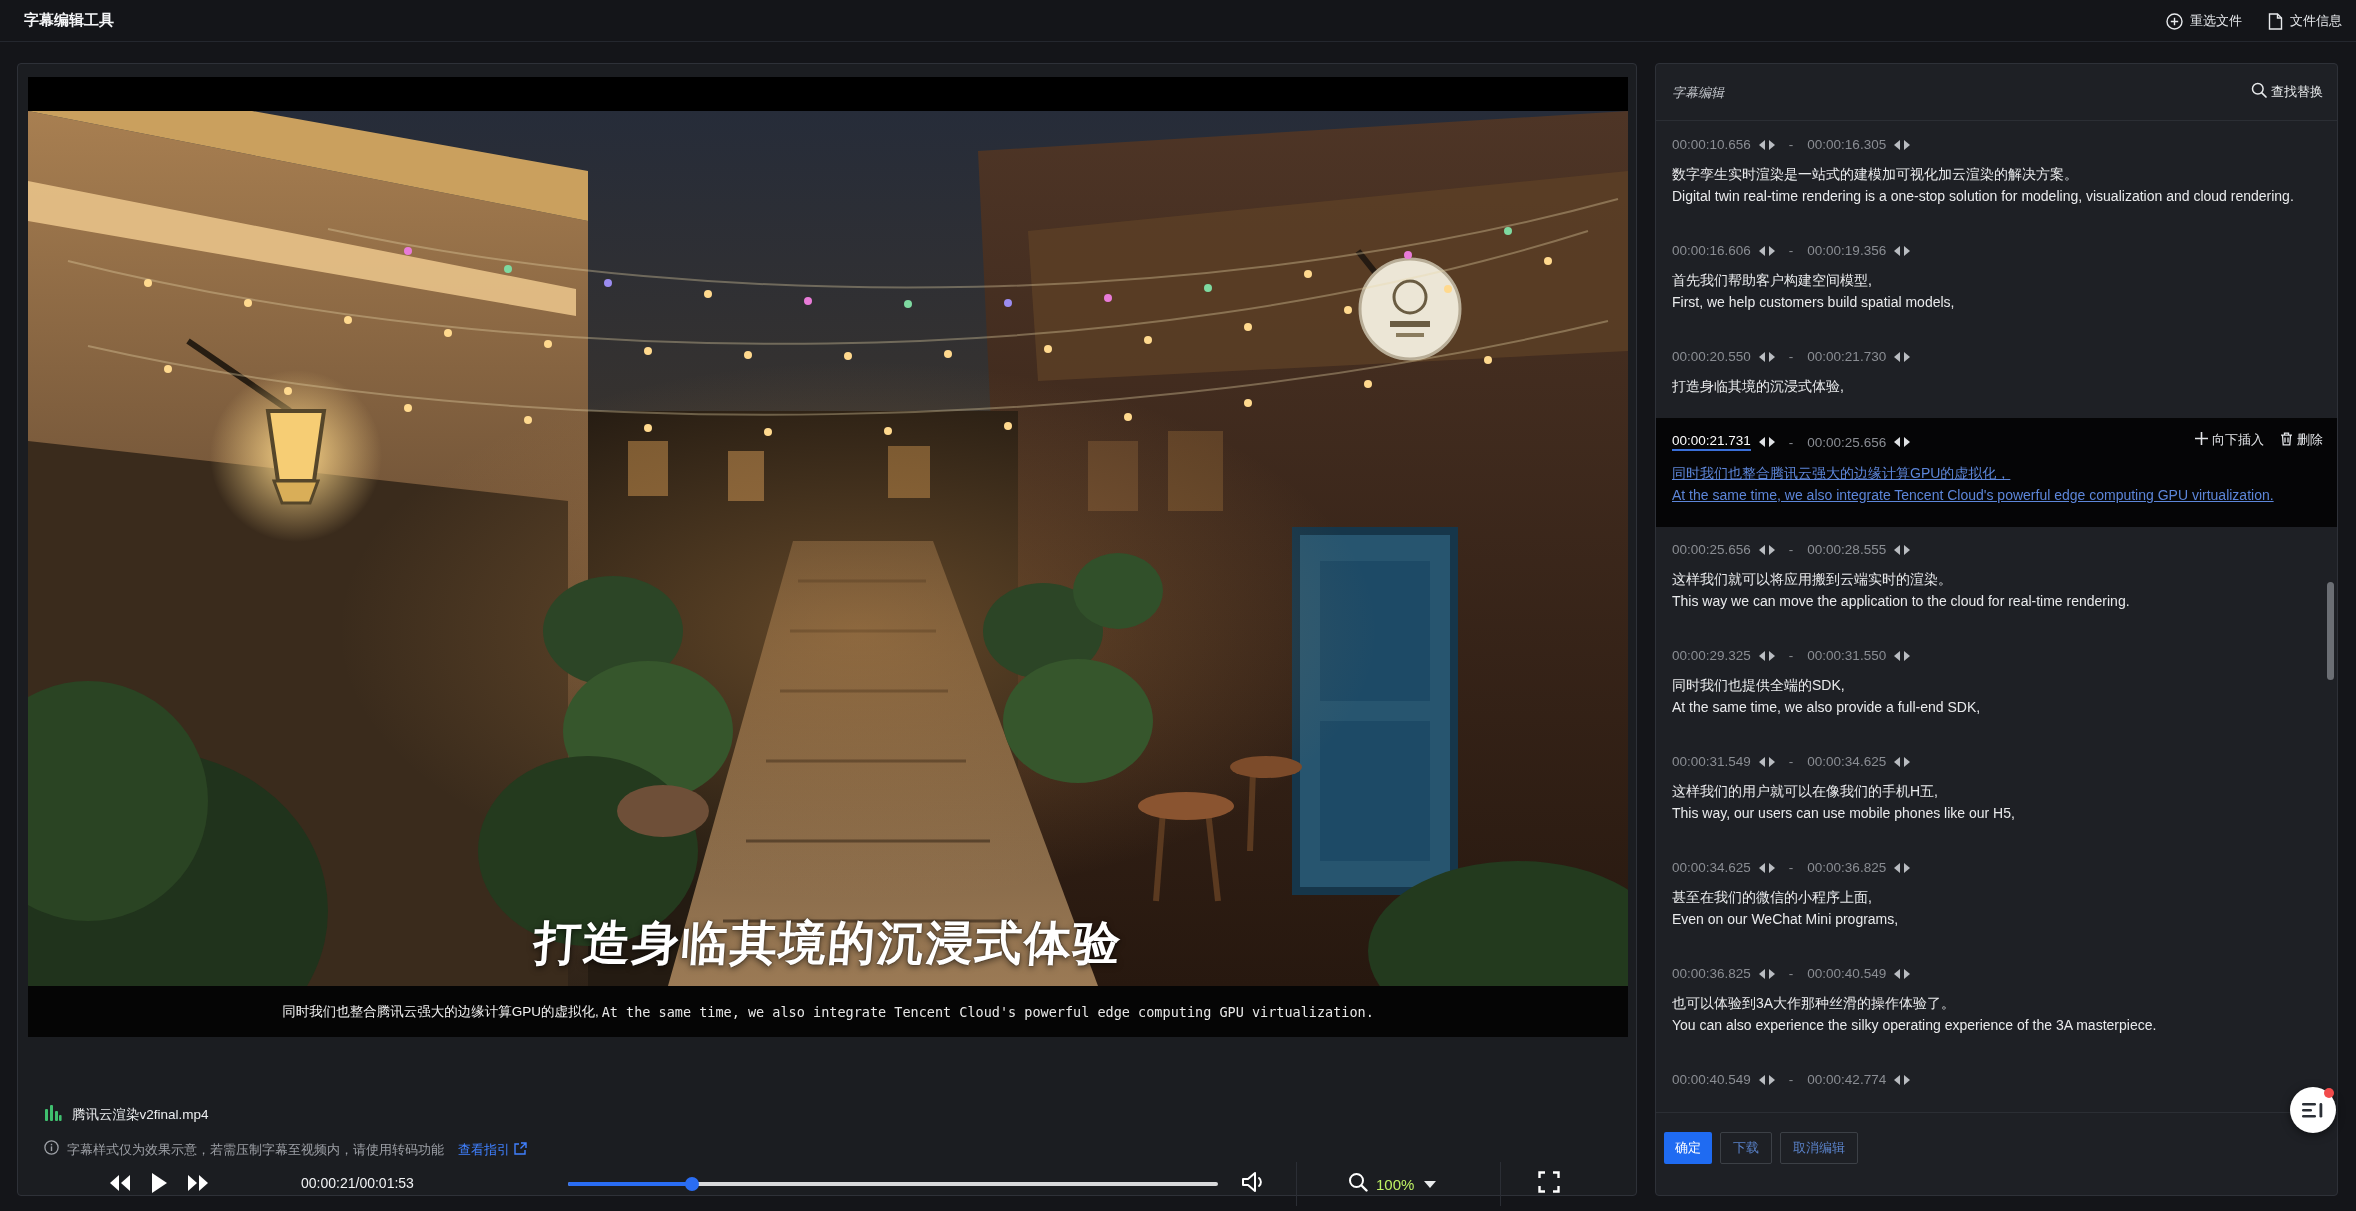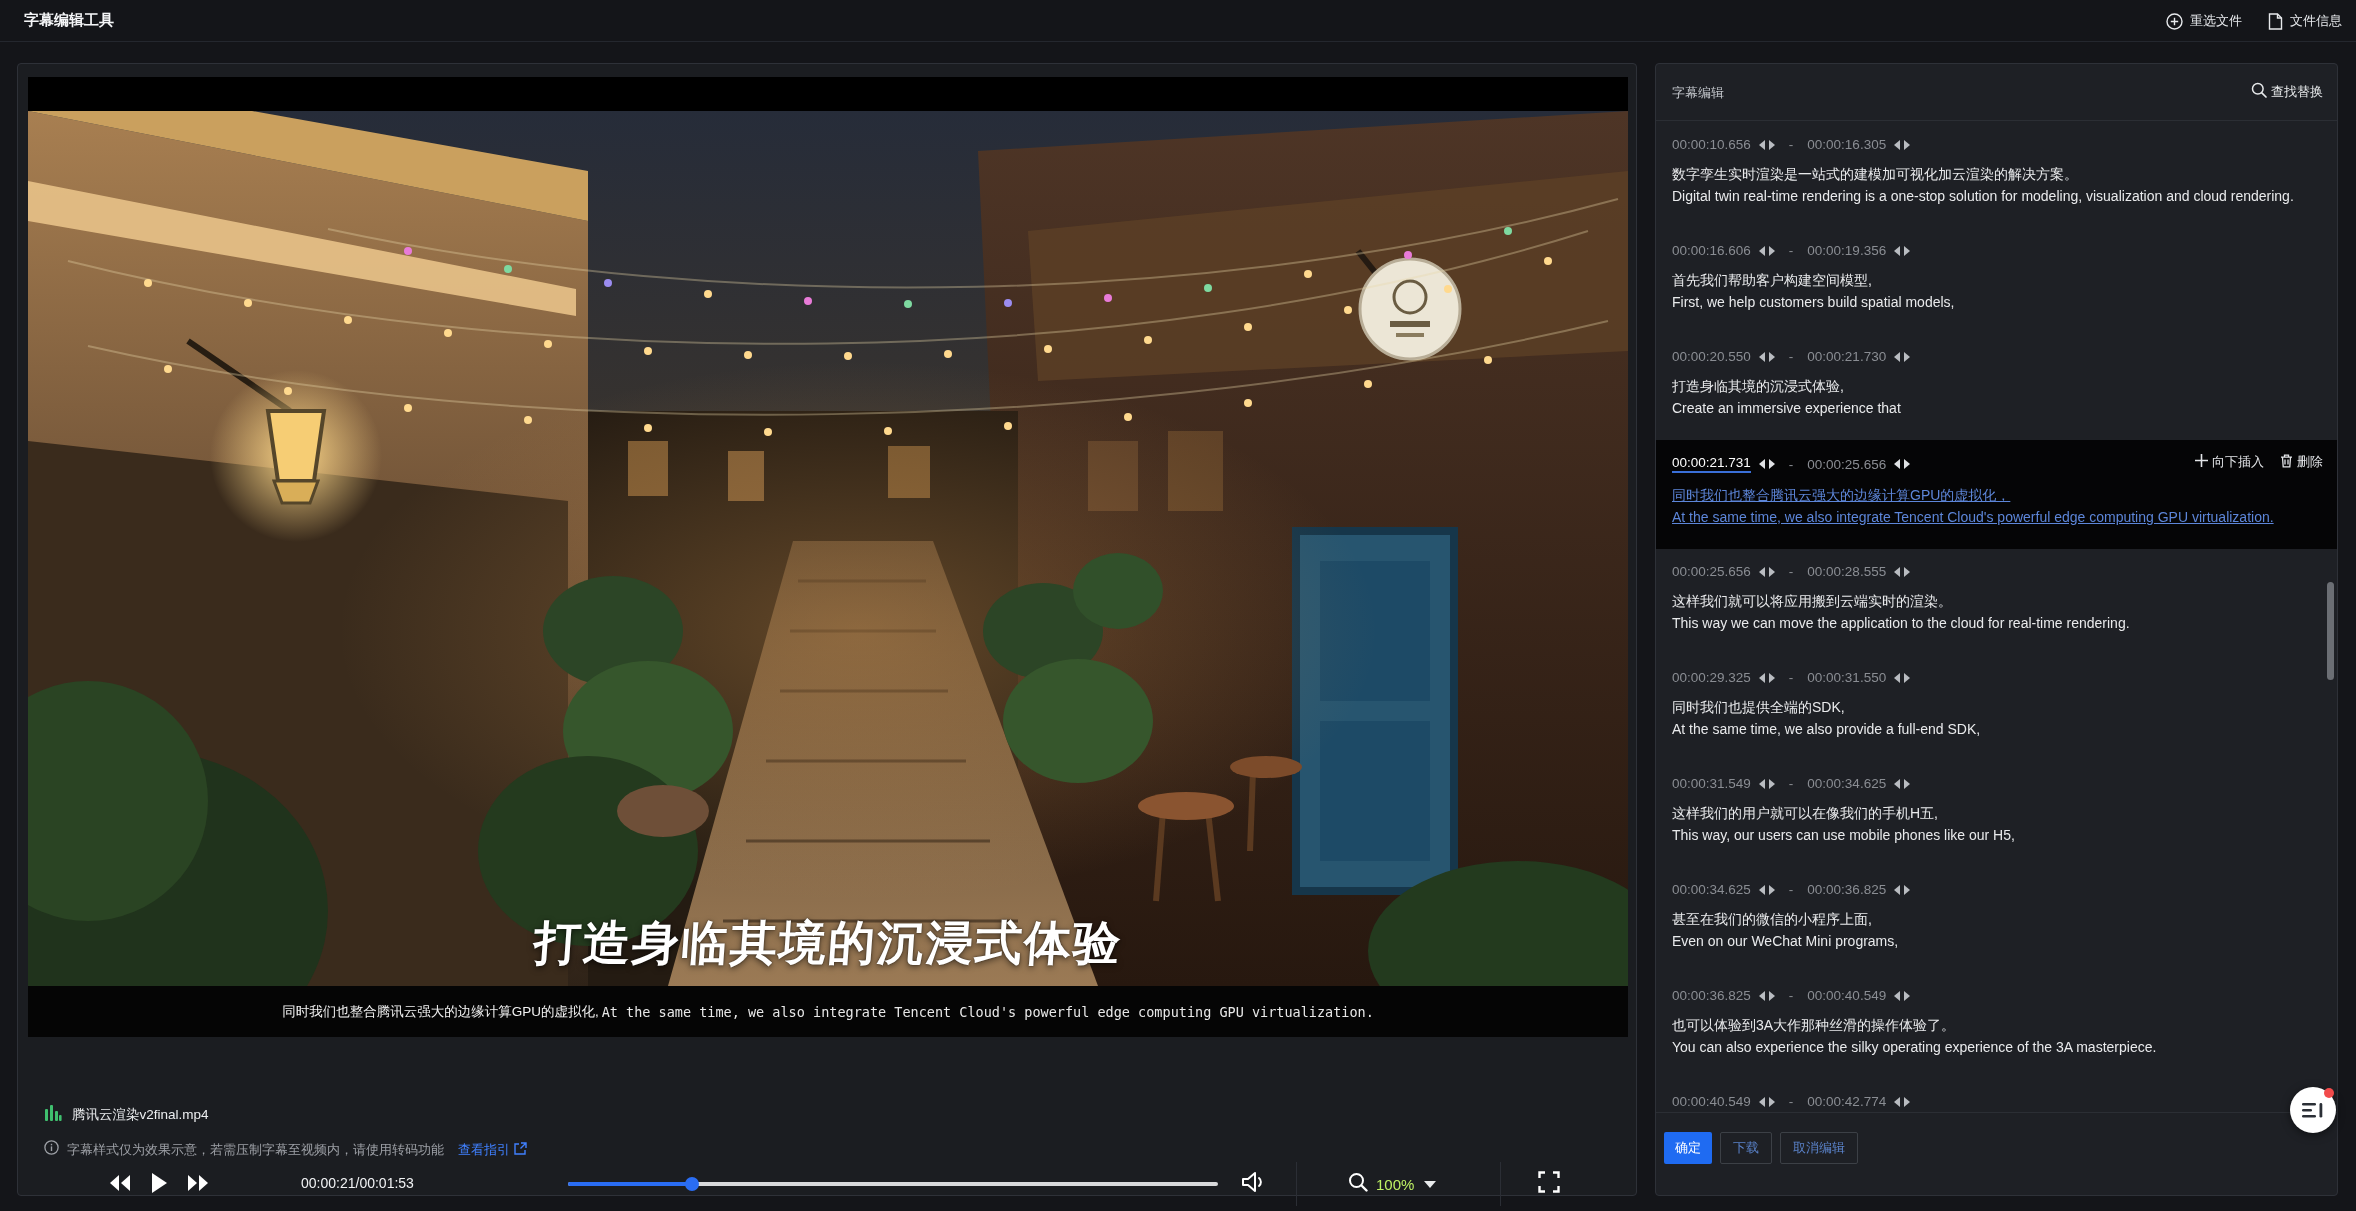--- a/index.html
+++ b/index.html
@@ -38,21 +38,21 @@
   .vol { position:absolute; left:1222px; top:-2px; }
   .vdiv { position:absolute; top:-10px; width:1px; height:44px; background:#2b2e35; }
   .zoom-group { position:absolute; left:1330px; top:0px; display:flex; align-items:center; gap:8px; cursor:pointer; }
   .zoom-label { font-size:15px; color:#bef264; }
   .caret-down { width:0; height:0; border-left:6px solid transparent; border-right:6px solid transparent; border-top:7px solid #e8eaec; margin-left:2px; }
   .fullscreen { position:absolute; left:1520px; top:-1px; cursor:pointer; }
 
   
   .subtitle-panel { position:absolute; left:1655px; top:63px; width:683px; height:1133px; background:#1e2025; border:1px solid #2e3138; border-radius:4px; }
   .panel-header { position:absolute; left:0; top:0; width:100%; height:57px; border-bottom:1px solid #2b2e34; }
-  .panel-title { position:absolute; left:16px; top:20px; font-size:13px; color:#c3c6cb; }
+  .panel-title { position:absolute; left:16px; top:20px; font-size:13px; color:#c3c6cb;font-style:italic; }
   .find-replace { position:absolute; right:14px; top:18px; display:flex; align-items:center; gap:4px; font-size:13px; color:#e8eaec; cursor:pointer; }
   .entry-list { position:absolute; left:0; top:58px; width:100%; height:992px; overflow:hidden; }
   .entry { padding:15px 16px 21px 16px; cursor:pointer; position:relative; }
   .entry-time { display:flex; align-items:center; gap:8px; font-size:13.5px; color:#8a8d93; margin-bottom:11px; }
   .entry-time .dash { margin:0 6px; }
   .adj { cursor:pointer; }
   .zh, .en { font-size:14px; line-height:22px; color:#e9eaec; word-break:break-all; }
   .entry.selected { background:#050506; }
   .entry.selected .zh, .entry.selected .en { color:#5d86d9; text-decoration:underline; }
   .entry.selected .start-time { color:#fdfdfd; border-bottom:2px solid #3a6fd8; padding-bottom:1px; }
@@ -397,21 +397,20 @@
             <path d="M10 0 L16 5 L10 10 Z" fill="#b9bcc1"></path>
           </svg>
         <span class="dash">-</span>
         <span>00:00:21.730</span>
         <svg class="adj" width="16" height="10" viewBox="0 0 16 10">
             <path d="M6 0 L0 5 L6 10 Z" fill="#b9bcc1"></path>
             <path d="M10 0 L16 5 L10 10 Z" fill="#b9bcc1"></path>
           </svg>
       </div>
       <div class="zh">打造身临其境的沉浸式体验,</div>
-      <div class="en">Create an immersive experience that</div>
     </div>
 
     <div class="entry selected">
       <div class="entry-time">
         <span class="start-time">00:00:21.731</span>
         <svg class="adj" width="16" height="10" viewBox="0 0 16 10">
             <path d="M6 0 L0 5 L6 10 Z" fill="#dfe1e4"></path>
             <path d="M10 0 L16 5 L10 10 Z" fill="#dfe1e4"></path>
           </svg>
         <span class="dash">-</span>

